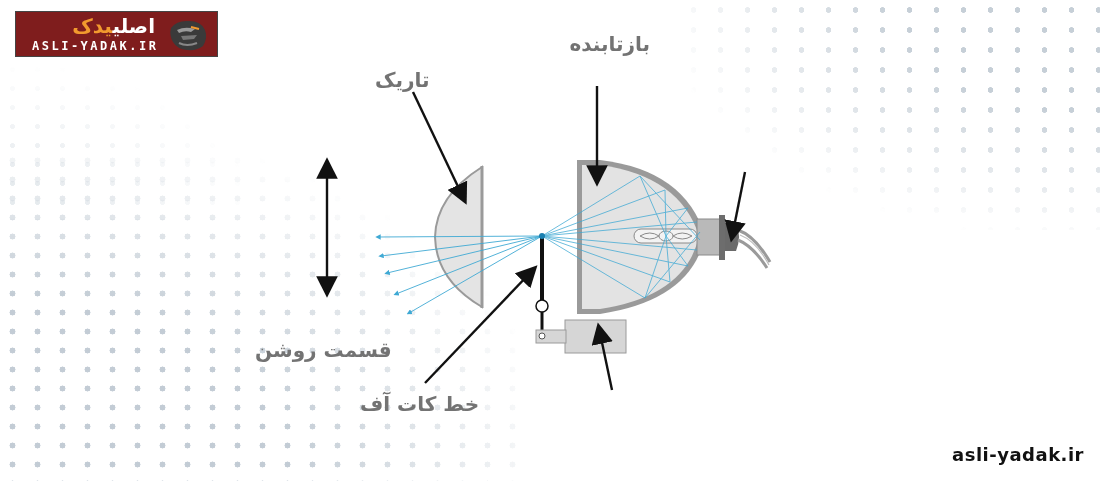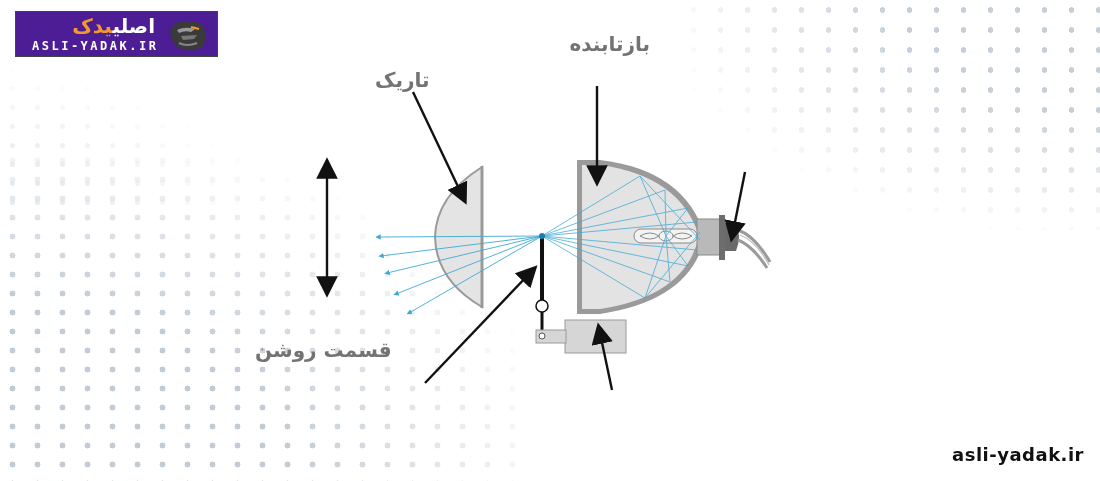--- a/index.html
+++ b/index.html
@@ -18,21 +18,21 @@
     -webkit-mask-image: radial-gradient(ellipse at 0% 100%, #000 40%, transparent 78%);
     mask-image: radial-gradient(ellipse at 0% 100%, #000 40%, transparent 78%);
     opacity: .85; }
   .dots-tl { left: 0; top: 60px; width: 260px; height: 160px;
     background-image: radial-gradient(circle, #d7dee4 2.2px, transparent 2.6px);
     background-size: 25px 19px;
     -webkit-mask-image: radial-gradient(ellipse at 0% 100%, #000 20%, transparent 70%);
     mask-image: radial-gradient(ellipse at 0% 100%, #000 20%, transparent 70%);
     opacity: .6; }
 
-  .logo { position: absolute; left: 15px; top: 11px; width: 203px; height: 46px; background: #4c1d95; border: 1px solid #444; box-sizing: border-box; }
+  .logo { position: absolute; left: 15px; top: 11px; width: 203px; height: 46px; background: #7f1d1d; border: 1px solid #444; box-sizing: border-box; }
   .logo-fa { position: absolute; right: 62px; top: 2px; font-size: 20px; font-weight: bold; color: #ffffff; direction: rtl; white-space: nowrap; }
   .logo-fa .accent { color: #f29a2e; }
   .logo-en { position: absolute; left: 16px; top: 27px; font-family: "DejaVu Sans Mono", monospace; font-size: 12px; letter-spacing: 2.5px; color: #ffffff; font-weight: bold; }
   .logo-mark { position: absolute; right: 8px; top: 6px; width: 42px; height: 34px; }
 
   .label { position: absolute; font-weight: bold; color: #737373; direction: rtl; white-space: nowrap; font-size: 20px; line-height: 1.2; text-align: right; }
   .url { position: absolute; right: 16px; top: 444px; font-family: "DejaVu Sans", sans-serif; font-weight: bold; font-size: 18px; color: #111; letter-spacing: .5px; }
 </style>
 </head>
 <body>
@@ -139,17 +139,18 @@
       <line x1="612" y1="390" x2="600" y2="333" marker-end="url(#ah)"></line>
       <line x1="327" y1="168" x2="327" y2="287" marker-start="url(#ah)" marker-end="url(#ah)"></line>
     </g>
   </svg>
 
   <div class="label" style="left:375px;top:68px;">تاریک</div>
   <div class="label" style="left:540px;top:32px;width:110px;">
     <div>بازتابنده</div>
   </div>
   <div class="label" style="left:255px;top:298px;margin-top:40px;">قسمت روشن</div>
+  <div class="label" style="left:360px;top:392px;">خط کات آف</div>
   <div class="label" style="left:555px;top:400px;width:100px;">
   </div>
 
   <div class="url">asli-yadak.ir</div>
 </div>
 
 </body></html>

